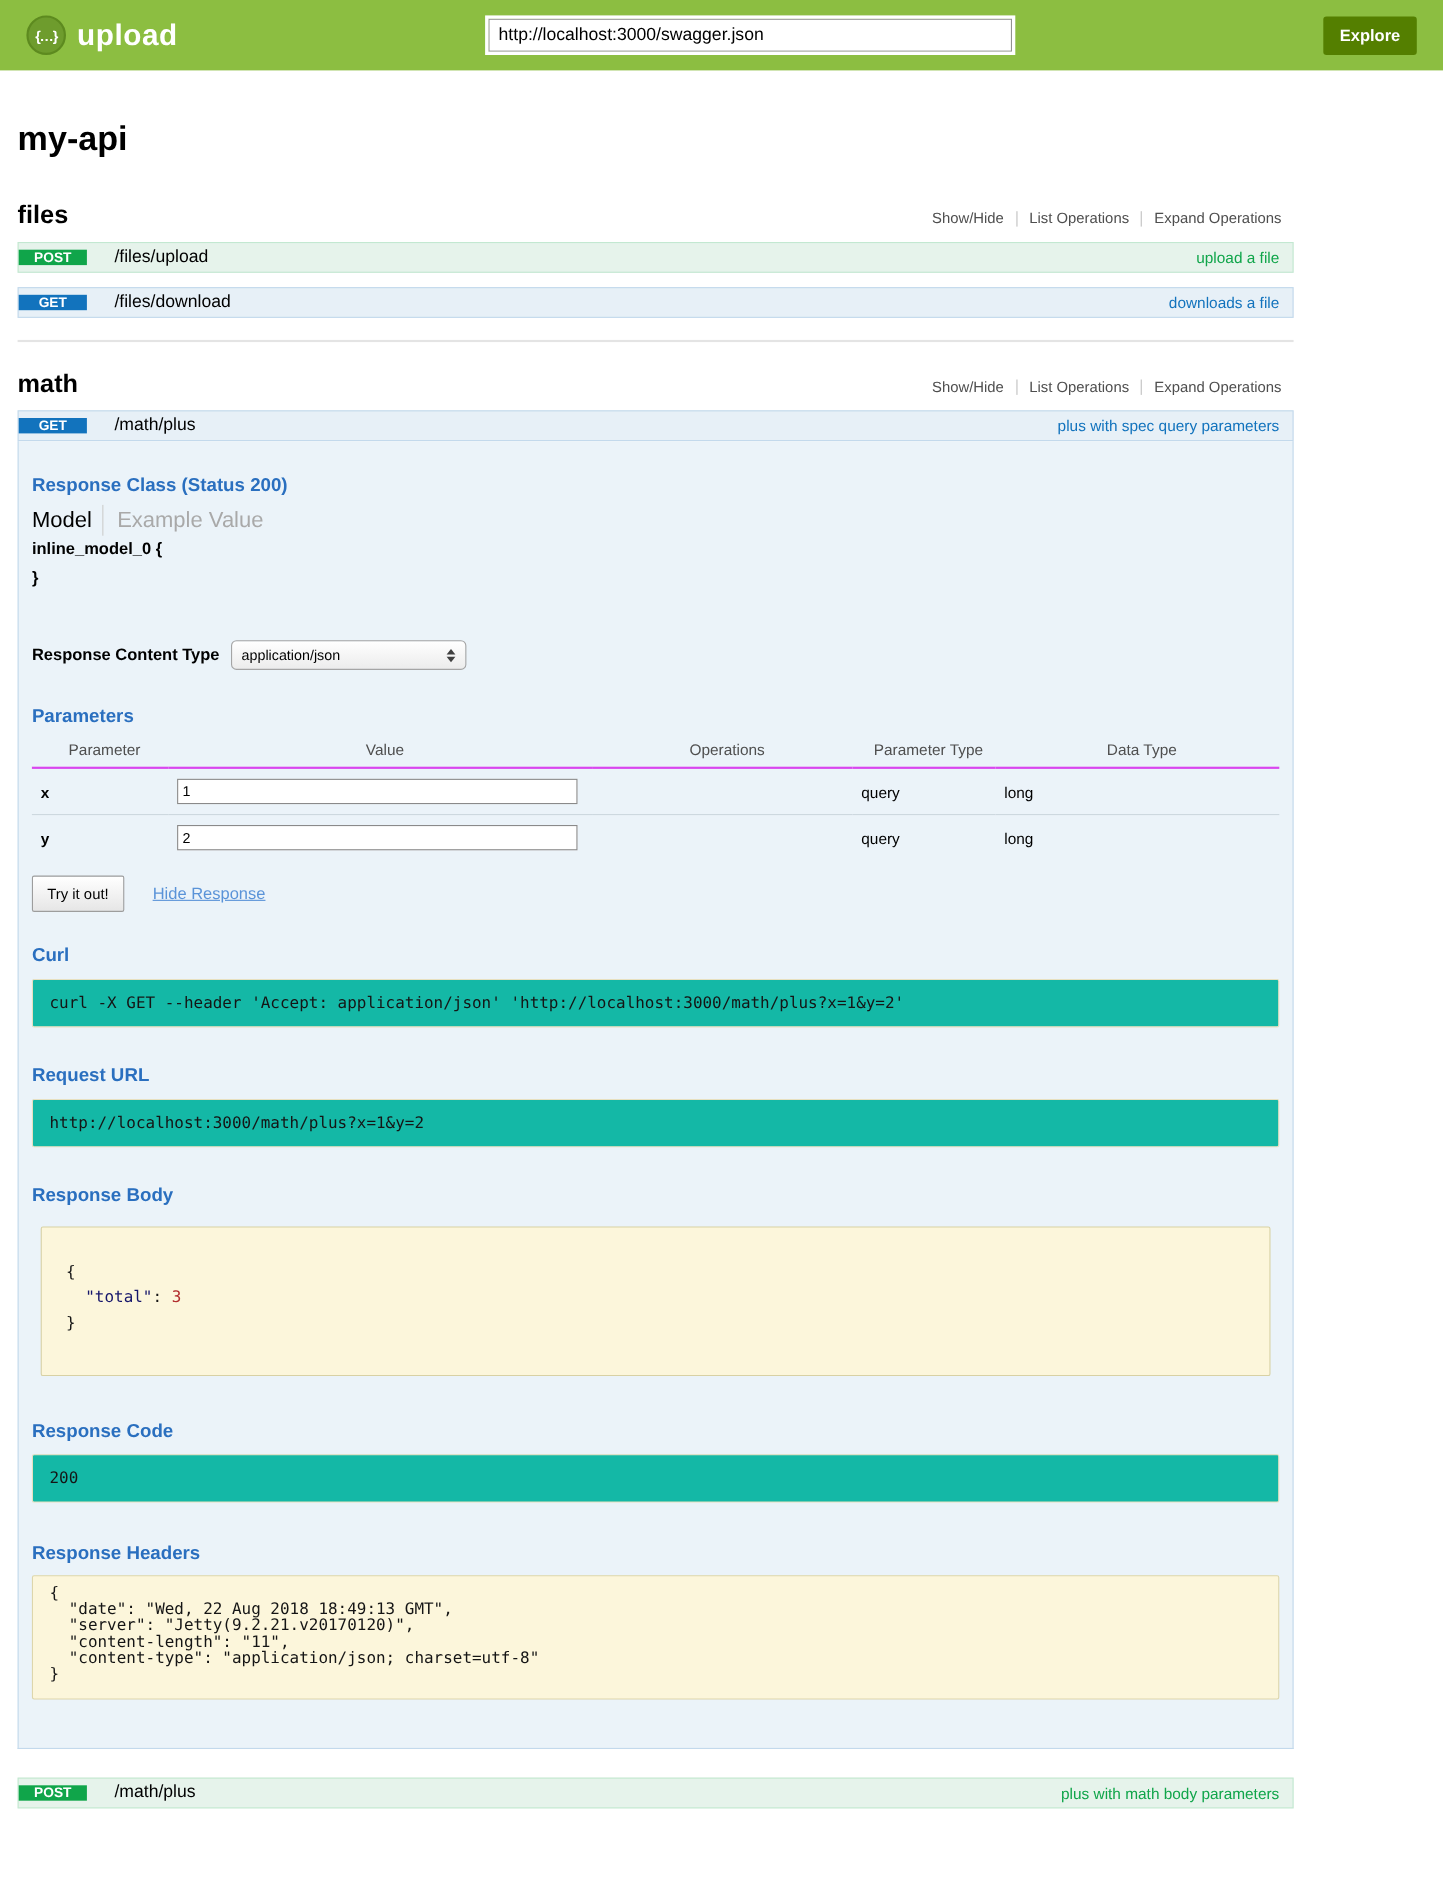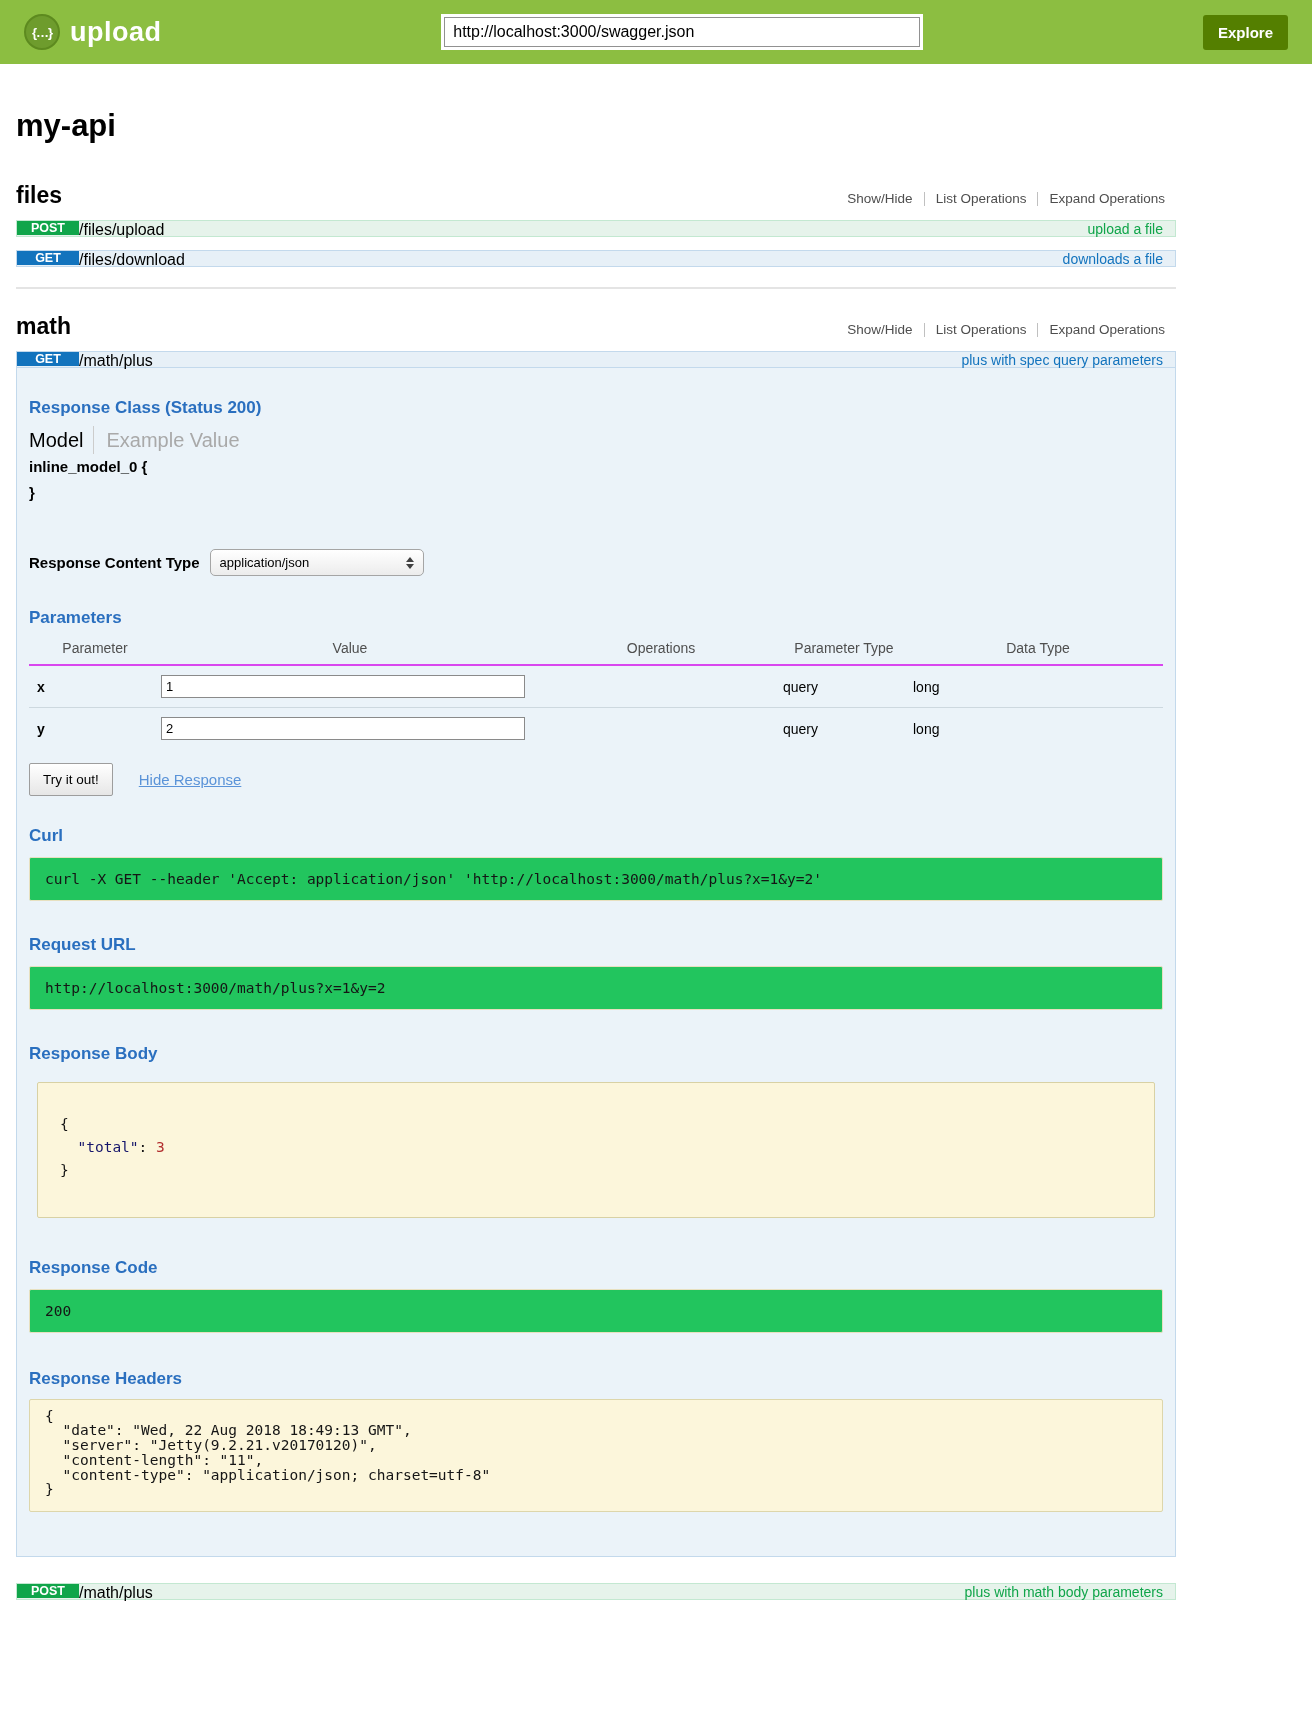--- a/index.html
+++ b/index.html
@@ -55,34 +55,34 @@
   }
   .section-name { font-size:23px; font-weight:bold; }
   .section-links { display:flex; align-items:center; font-size:13.5px; color:#4e4e4e; }
   .section-links a { cursor:pointer; padding:0 11px; color:#4e4e4e; text-decoration:none; }
   .link-sep { border-left:1px solid #c0c0c0; height:14px; }
 
   .section-divider { border-top:2px solid #e4e4e4; margin:20px 0 10px 0; }
 
   
   .endpoint {
-    display:flex; align-items:flex-start;
-    height:17px; margin-bottom:13px;
+    display:flex; align-items:center;
+    height:28px; margin-bottom:13px;
     border:1px solid; cursor:pointer;
   }
   .endpoint.post { background:#e6f3eb; border-color:#c3e8d1; }
   .endpoint.get  { background:#e7f0f7; border-color:#c3d9ec; }
   .endpoint.attached { margin-bottom:0; }
   .method-badge {
     width:62px; color:#fff; font-weight:bold; font-size:12.5px;
     display:flex; align-items:center; justify-content:center;
   }
   .endpoint.post .method-badge { background:#10a54a; }
   .endpoint.get  .method-badge { background:#1273bd; }
-  .endpoint-path { font-size:16px; display:flex; align-items:center; color:#000; }
+  .endpoint-path { margin-left:25px; font-size:16px; display:flex; align-items:center; color:#000; }
   .endpoint-summary { margin-left:auto; margin-right:12px; font-size:14px; display:flex; align-items:center; }
   .endpoint.post .endpoint-summary { color:#10a54a; }
   .endpoint.get  .endpoint-summary { color:#1273bd; }
 
   
   .op-panel {
     background:#ebf3f9;
     border:1px solid #c3d9ec; border-top:none;
     padding:30px 12px 44px 12px;
     margin-bottom:26px;
@@ -136,21 +136,21 @@
     background:linear-gradient(#ffffff,#e6e6e6);
     border:1px solid #9d9d9d; border-radius:2px;
     font-size:13.5px; padding:8px 13px; cursor:pointer;
     font-family:"Liberation Sans","DejaVu Sans",sans-serif;
   }
   .hide-response { color:#5a93d8; text-decoration:underline; font-size:15px; cursor:pointer; }
 
   .mt-30 { margin-top:30px; } .mt-34 { margin-top:34px; } .mt-40 { margin-top:40px; } .mt-36 { margin-top:36px; }
 
   .code-box {
-    background:#22c55e; border:1px solid #e7e0c0; border-radius:2px;
+    background:#14b8a6; border:1px solid #e7e0c0; border-radius:2px;
     margin-top:11px; padding:13px 15px;
   }
   .code-box pre, .body-box pre, .headers-box pre {
     margin:0; font-family:"DejaVu Sans Mono","Liberation Mono",monospace;
     font-size:14.5px; color:#151515;
   }
   .body-box {
     background:#fcf6db; border:1px solid #d8d1a4; border-radius:2px;
     margin:18px 8px 0 8px; padding:30px 22px 34px 22px;
   }

